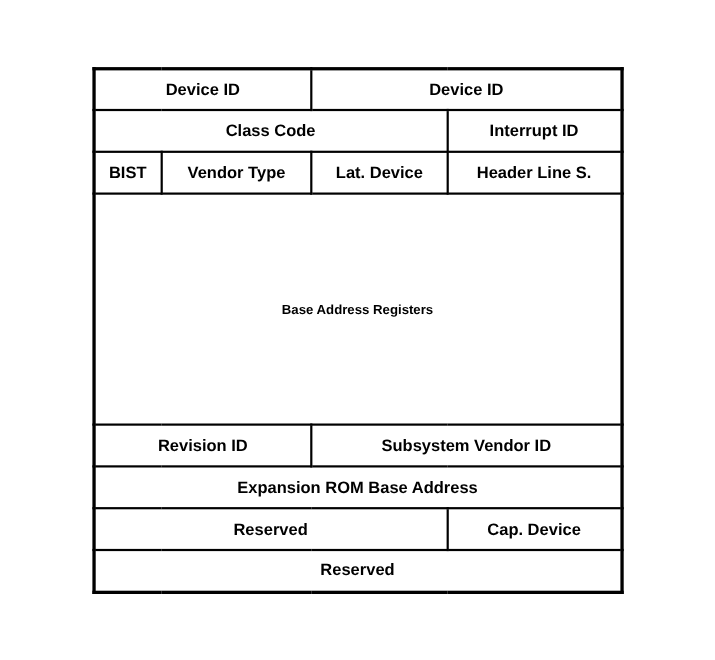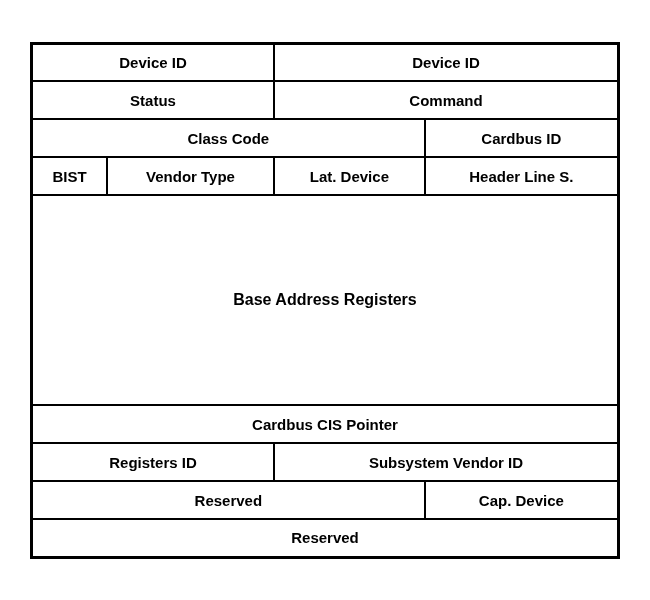--- a/index.html
+++ b/index.html
@@ -13,42 +13,42 @@
       display: flex;
       justify-content: center;
       align-items: center;
       width: 650px;
       height: 600px;
       font-family: Arial, sans-serif;
     }
 
     .pci-table {
       border: 3px solid #000;
-      width: 590px;
+      width: 483px;
       border-collapse: collapse;
     }
 
     .pci-table td {
       border: 2px solid #000;
       text-align: center;
       font-weight: bold;
       font-size: 15px;
       padding: 8px 4px;
     }
 
     .row-device-vendor td,
     .row-status-command td,
     .row-class-revision td,
     .row-bist td {
       height: 38px;
     }
 
     .row-bar td {
       height: 210px;
-      font-size: 16px;
+      font-size: 12px;
     }
 
     .row-cardbus td,
     .row-subsystem td,
     .row-expansion td,
     .row-reserved1 td,
     .row-reserved2 td,
     .row-interrupt td {
       height: 38px;
     }
@@ -57,50 +57,46 @@
 <body>
 
 <table class="pci-table">
 
   <tbody>
       <tr class="row-device-vendor">
     <td colspan="2">Device ID</td>
     <td colspan="2">Device ID</td>
   </tr>
 
-  <tr class="row-status-command">
-    <td colspan="2">Status</td>
-    <td colspan="2">Command</td>
-  </tr>
 
   <tr class="row-class-revision">
     <td colspan="3">Class Code</td>
-    <td colspan="1">Cardbus ID</td>
+    <td colspan="1">Interrupt ID</td>
   </tr>
 
   <tr class="row-bist">
     <td>BIST</td>
     <td>Vendor Type</td>
     <td>Lat. Device</td>
     <td>Header Line S.</td>
   </tr>
 
   <tr class="row-bar">
     <td colspan="4">Base Address Registers</td>
   </tr>
 
-  <tr class="row-cardbus">
-    <td colspan="4">Cardbus CIS Pointer</td>
-  </tr>
 
   <tr class="row-subsystem">
-    <td colspan="2">Registers ID</td>
+    <td colspan="2">Revision ID</td>
     <td colspan="2">Subsystem Vendor ID</td>
   </tr>
 
+  <tr class="row-expansion">
+    <td colspan="4">Expansion ROM Base Address</td>
+  </tr>
 
   <tr class="row-reserved1">
     <td colspan="3">Reserved</td>
     <td colspan="1">Cap. Device</td>
   </tr>
 
   <tr class="row-reserved2">
     <td colspan="4">Reserved</td>
   </tr>
 

